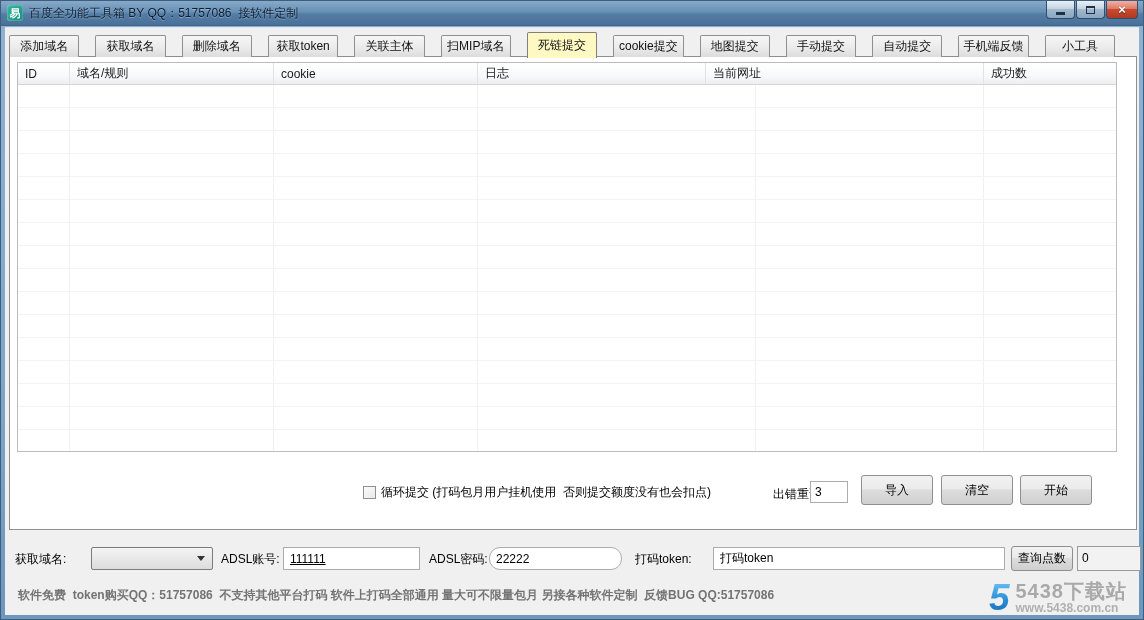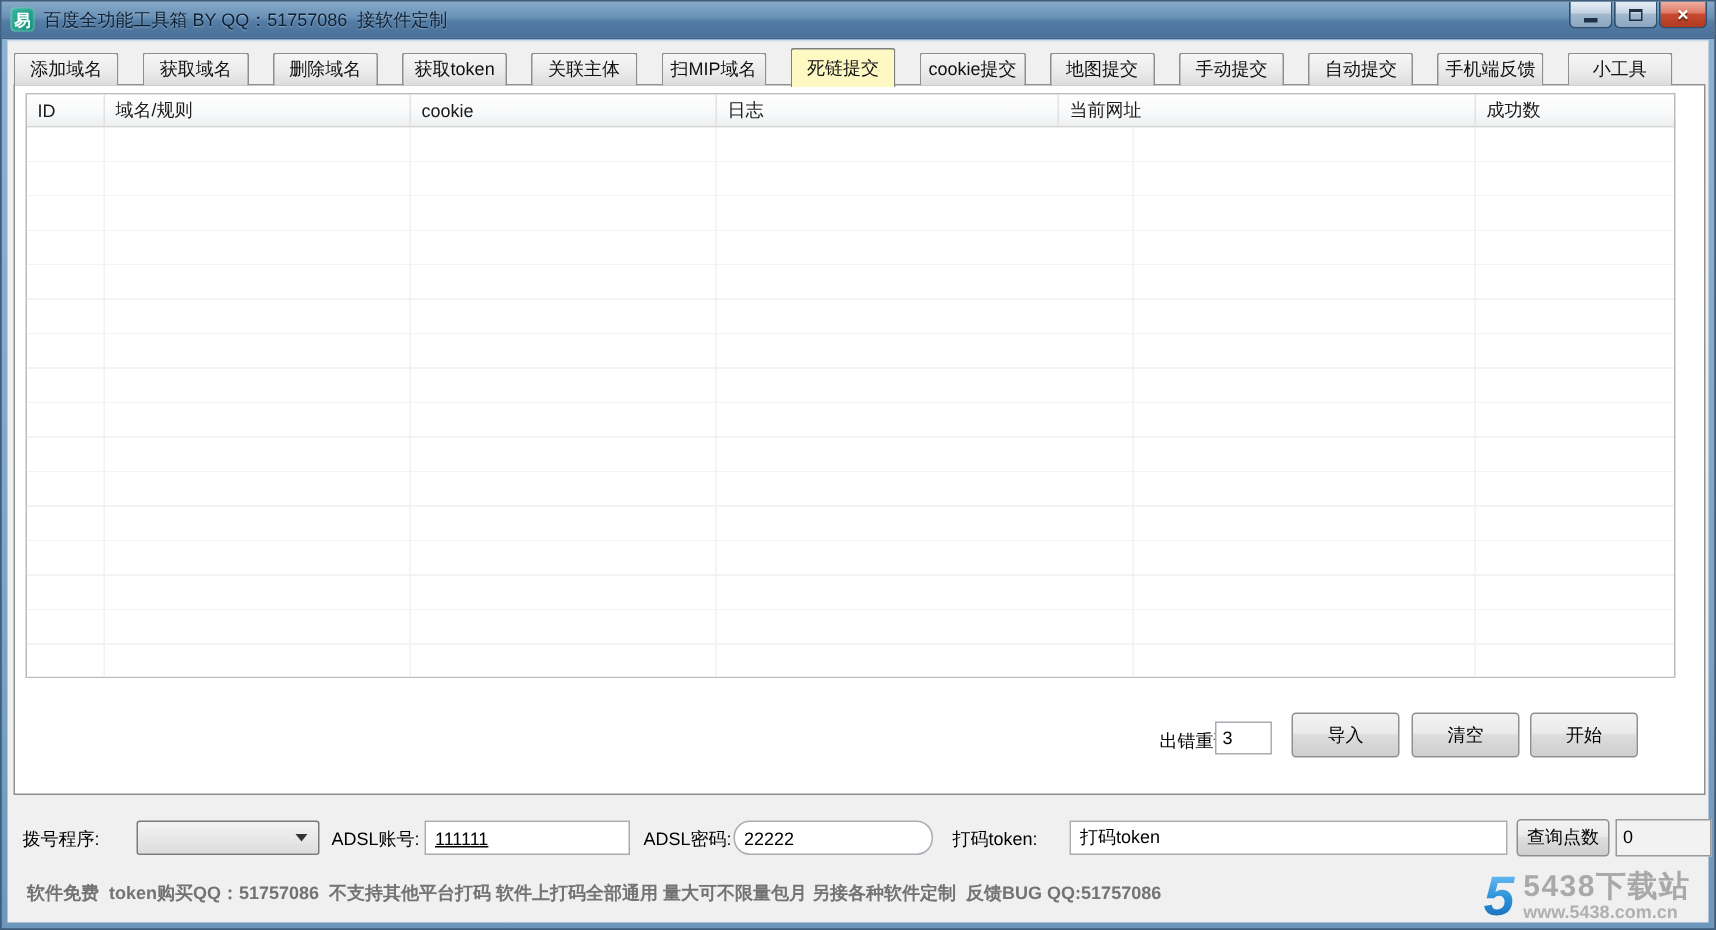--- a/index.html
+++ b/index.html
@@ -210,29 +210,33 @@
         <div class="lv-body">
           <div class="bcol w0"></div>
           <div class="bcol w1"></div>
           <div class="bcol w2"></div>
           <div class="bcol w3"></div>
           <div class="bcol w4"></div>
           <div class="bcol w5"></div>
         </div>
       </div>
 
+      <div class="chkgroup">
+        <span class="chkbox"></span>
+        <span class="chklabel">循环提交 (打码包月用户挂机使用  否则提交额度没有也会扣点)</span>
+      </div>
       <span class="retry-label">出错重试：</span>
       <input class="retry-input" value="3" style="">
       <button class="pgbtn btn-import">导入</button>
       <button class="pgbtn btn-clear">清空</button>
       <button class="pgbtn btn-start">开始</button>
     </div>
 
     <div class="dialrow">
-      <span class="lbl l-dialer">拨号程序:</span>
+      <span class="lbl l-dialer">获取域名:</span>
       <div class="combo">
         <span></span>
         <span class="arrow"></span>
       </div>
       <span class="lbl l-acct">ADSL账号:</span>
       <input class="tbx t-acct" value="111111" style="">
       <span class="lbl l-pass">ADSL密码:</span>
       <input class="tbx t-pass" value="22222" style="">
       <span class="lbl l-token">打码token:</span>
       <input class="tbx t-token" value="打码token" style="">

